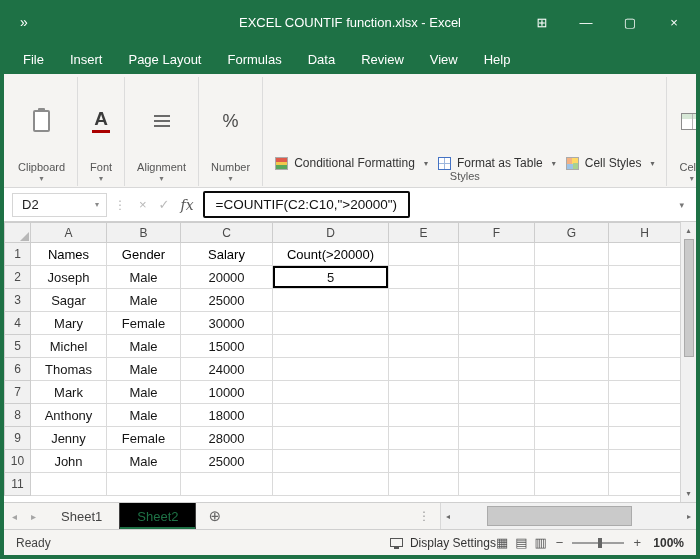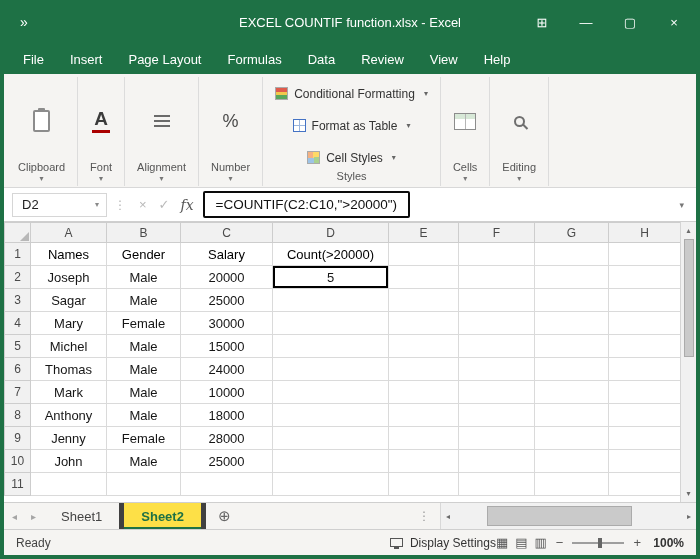--- a/index.html
+++ b/index.html
@@ -25,21 +25,21 @@
   .ribbon{flex:0 0 114px;background:#f5f4f2;border-bottom:1px solid #d8d8d8;display:flex;padding:3px 0 1px 2px;}
   .rgroup{display:flex;flex-direction:column;align-items:center;border-right:1px solid #dcdcdc;padding:4px 12px 1px;}
   .gbody{flex:1;display:flex;align-items:center;justify-content:center;}
   .glabel{font-size:11px;color:#555;display:flex;flex-direction:column;align-items:center;line-height:1.15;padding-bottom:2px;}
   .glabel .chev{font-size:8px;color:#777;}
   .clip{width:17px;height:22px;border:2px solid #8c8c8c;background:#fff;position:relative;border-radius:2px;display:inline-block;}
   .clip::before{content:"";position:absolute;top:-4px;left:3px;width:7px;height:4px;background:#8c8c8c;border-radius:1px;}
   .fontA{font-size:19px;font-weight:bold;color:#3b3b3b;border-bottom:3px solid #a00;line-height:1.1;padding:0 2px;}
   .alignicon{width:16px;height:13px;background:repeating-linear-gradient(to bottom,#6a6a6a 0 2px,transparent 2px 5px);display:inline-block;}
   .pct{font-size:18px;color:#4a4a4a;}
-  .styles-body{flex:1;display:flex;flex-direction:column;justify-content:center;gap:18px;align-items:center;}
+  .styles-body{flex:1;display:flex;flex-direction:row;justify-content:center;gap:10px;align-items:flex-end;}
   .style-item{display:flex;align-items:center;gap:6px;font-size:12px;color:#333;white-space:nowrap;}
   .sicon{width:13px;height:13px;flex:0 0 13px;display:inline-block;}
   .ic-cf{background:linear-gradient(to bottom,#e05b4b 0 34%,#f2c84b 34% 67%,#5aa75a 67%);border:1px solid #aaa;}
   .ic-fat{background:#fff;border:1px solid #4472c4;background-image:linear-gradient(#9db7dd 0 0),linear-gradient(#9db7dd 0 0);background-size:100% 1px,1px 100%;background-position:center center;background-repeat:no-repeat;}
   .ic-cs{background:conic-gradient(#ffd966 0 25%,#a9d18e 0 50%,#9dc3e6 0 75%,#f4b183 0);border:1px solid #aaa;}
   .chev-s{font-size:8px;color:#666;margin-left:3px;}
   .cellsicon{width:22px;height:17px;border:1px solid #8c8c8c;background:#fff;background-image:linear-gradient(to right,transparent 10px,#b5b5b5 10px,#b5b5b5 11px,transparent 11px),linear-gradient(to bottom,#d7e8d7 0 5px,transparent 5px);display:inline-block;}
   .mag{width:11px;height:11px;border:2px solid #6f6f6f;border-radius:50%;position:relative;display:inline-block;}
   .mag::after{content:"";position:absolute;width:2px;height:7px;background:#6f6f6f;right:-3px;bottom:-5px;transform:rotate(-45deg);}
 
@@ -64,23 +64,23 @@
   th.corner{position:relative;}
   th.corner::after{content:"";position:absolute;right:1px;bottom:1px;border-left:9px solid transparent;border-bottom:9px solid #b8b8b8;}
   .vscroll{position:absolute;top:0;right:0;bottom:0;width:16px;background:#f1f1f1;border-left:1px solid #d4d4d4;display:flex;flex-direction:column;align-items:center;font-size:8px;color:#6a6a6a;}
   .vs-arrow{padding:4px 0;}
   .vthumb{width:10px;height:118px;background:#cacaca;border:1px solid #ababab;}
   .vs-bottom{margin-top:auto;}
 
   
   .sheetrow{flex:0 0 27px;background:#f5f4f2;border-top:1px solid #cfcfcf;display:flex;align-items:stretch;font-size:13px;color:#555;}
   .snav{display:flex;align-items:center;padding:0 8px;gap:14px;color:#a5a5a5;font-size:10px;}
-  .stab{display:flex;align-items:center;padding:0 17px;border-right:5px solid #404040;color:#444;}
+  .stab{display:flex;align-items:center;padding:0 17px;border-right:1px solid #404040;color:#444;}
   .stab:first-of-type{border-left:1px solid #d8d8d8;}
-  .stab.active{background:#fde047;color:var(--excel-green,#1e7145);font-weight:bold;box-shadow:inset 0 -2px 0 var(--excel-green,#1e7145);}
+  .stab.active{background:#000000;color:var(--excel-green,#1e7145);font-weight:normal;box-shadow:inset 0 -2px 0 var(--excel-green,#1e7145);}
   .addsheet{display:flex;align-items:center;padding:0 12px;color:#666;font-size:15px;}
   .sdots{display:flex;align-items:center;color:#9a9a9a;padding:0 10px;margin-left:auto;font-size:12px;}
   .hscroll{display:flex;align-items:center;width:256px;background:#f1f1f1;border-left:1px solid #d8d8d8;font-size:8px;color:#6a6a6a;}
   .hs-arrow{padding:0 5px;}
   .htrack{flex:1;height:100%;position:relative;}
   .hthumb{position:absolute;left:14%;width:64%;top:3px;bottom:3px;background:#cacaca;border:1px solid #ababab;}
 
   
   .statusbar{flex:0 0 26px;background:#f5f4f2;border-top:1px solid #cfcfcf;display:flex;align-items:center;font-size:12px;color:#444;}
   .sb-left{padding-left:12px;width:190px;}

